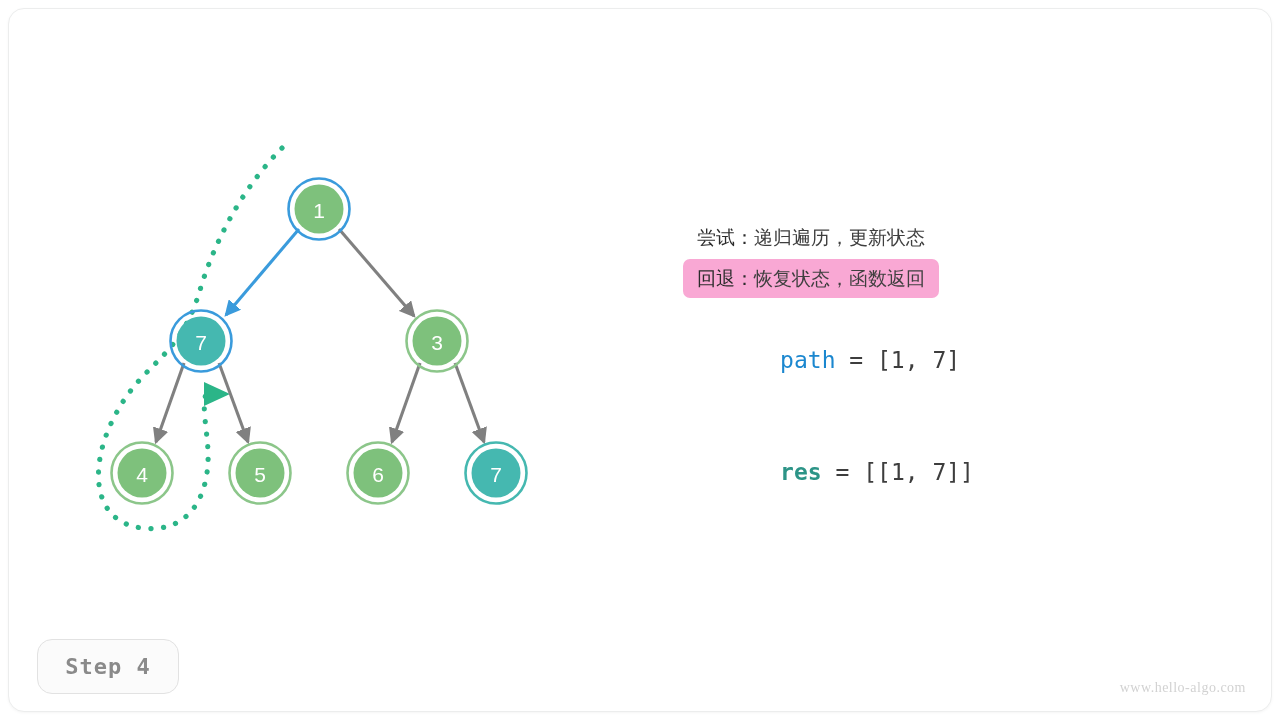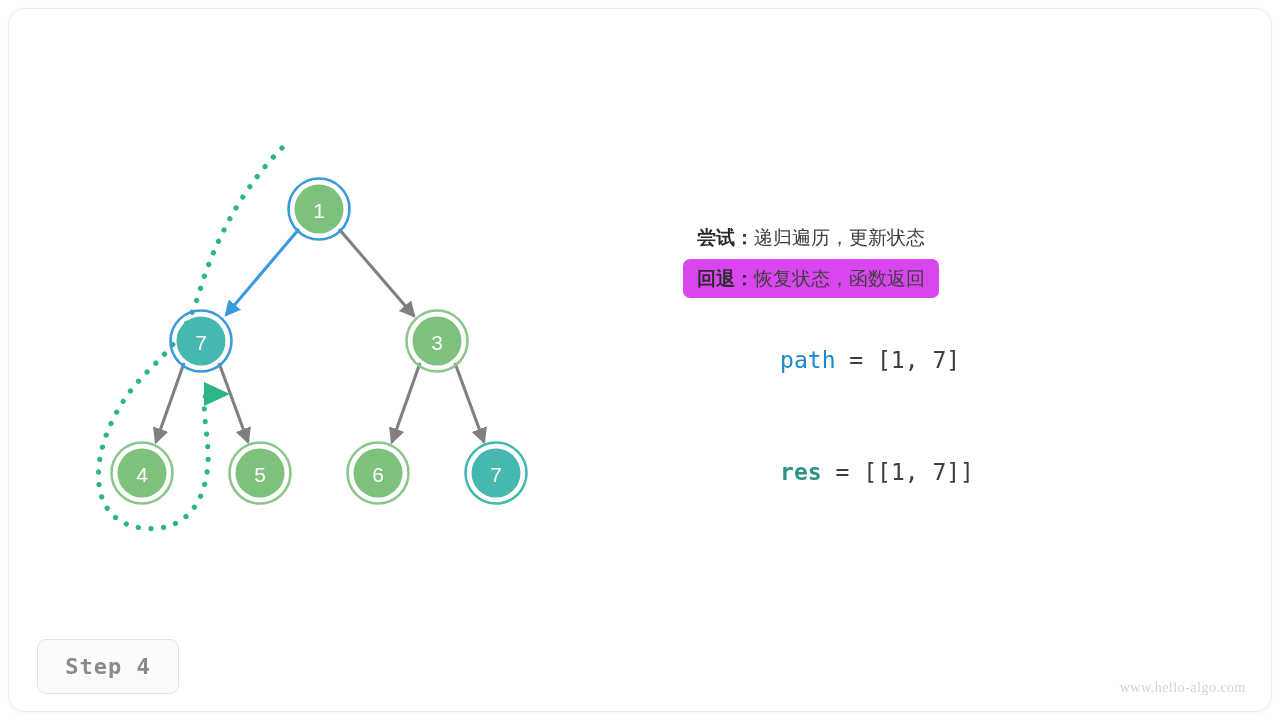--- a/index.html
+++ b/index.html
@@ -52,24 +52,24 @@
     font-size: 19px;
     color: #3f3f3f;
     line-height: 1.0;
     padding: 10px 14px;
     margin: 0 0 2px -14px;
     display: inline-block;
     border-radius: 7px;
     white-space: nowrap;
   }
   .choice-line.highlight {
-    background: #d946ef;
+    background: #f9a8d4;
   }
   .choice-label {
-    font-weight: bold;
+    font-weight: normal;
     color: #2b2b2b;
   }
   .state-line {
     font-family: "DejaVu Sans Mono", "Liberation Mono", monospace;
     font-size: 23px;
     white-space: pre;
     margin: 0;
     line-height: 1.0;
   }
   #path-line { position: absolute; left: 0px; top: 108px; }
@@ -81,21 +81,21 @@
   
   #step-badge {
     position: absolute;
     left: 37px;
     top: 639px;
     width: 142px;
     height: 55px;
     box-sizing: border-box;
     background: #fbfbfb;
     border: 1px solid #e2e2e2;
-    border-radius: 9px;
+    border-radius: 15px;
     display: flex;
     align-items: center;
     justify-content: center;
   }
   #step-badge span {
     font-family: "DejaVu Sans Mono", "Liberation Mono", monospace;
     font-size: 22px;
     font-weight: bold;
     color: #8a8a8a;
     letter-spacing: 1px;

